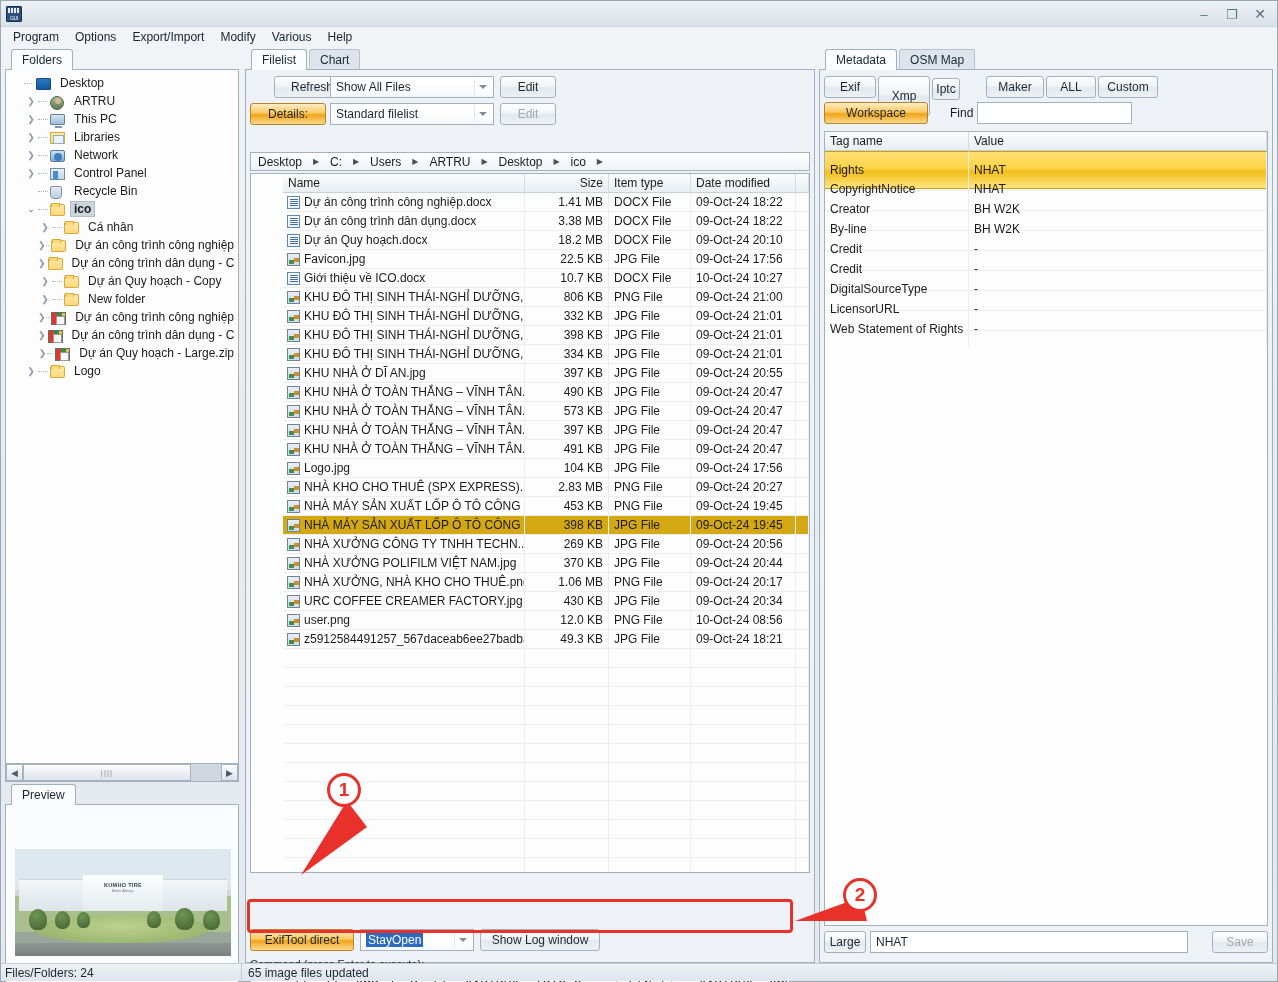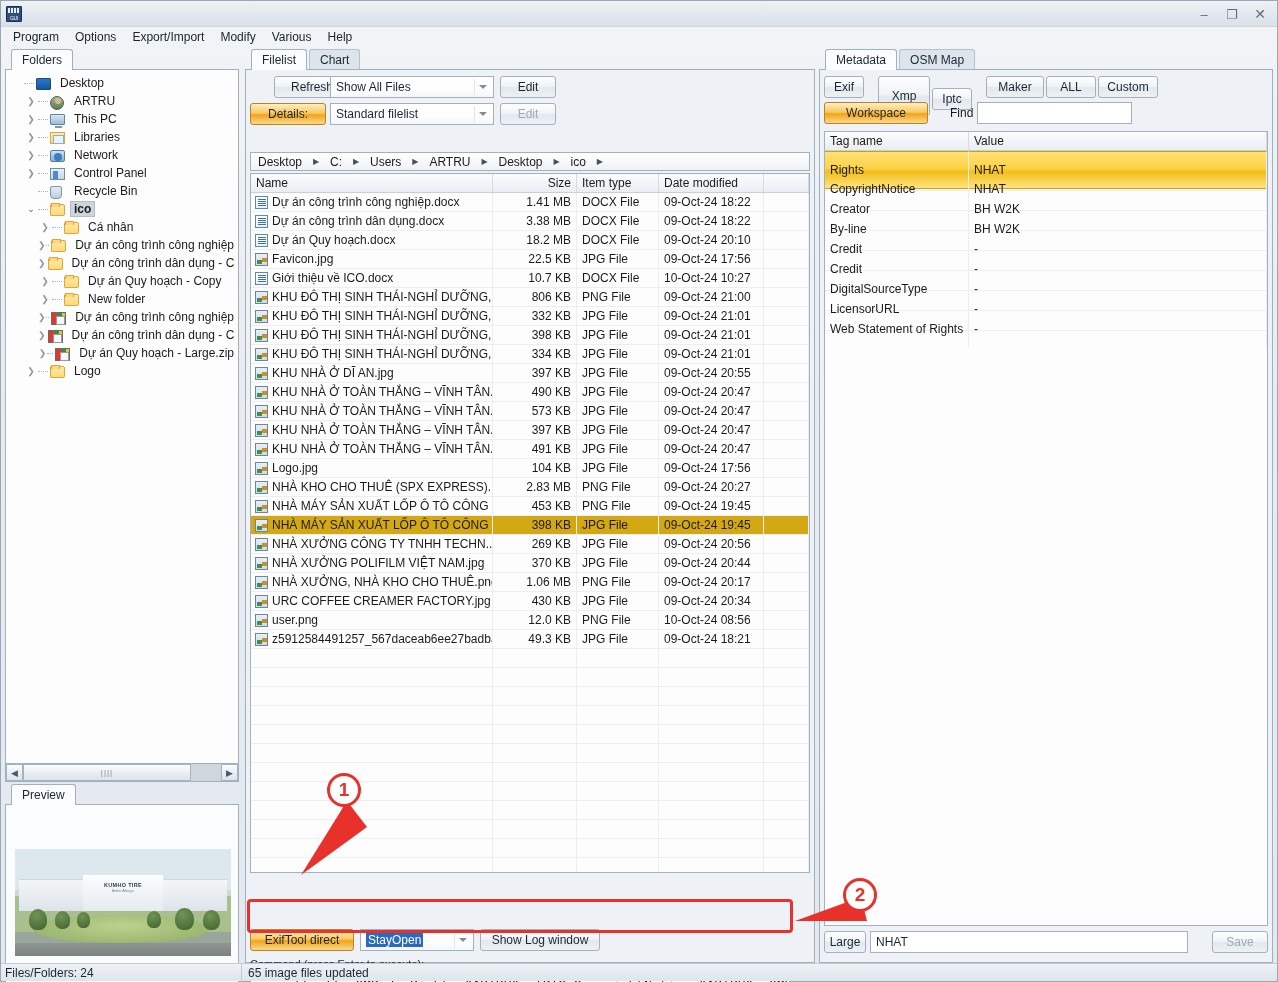--- a/index.html
+++ b/index.html
@@ -158,21 +158,21 @@
   .crumbbar {
     position:absolute; left:4px; top:82px; width:560px; height:19px;
     background:linear-gradient(180deg,#ffffff,#eef2f6); border:1px solid #a3b0bd;
     display:flex; align-items:center; font-size:12px;
   }
   .crumb{ padding:0 7px; height:17px; display:flex; align-items:center; cursor:default;}
   .crumbsep{ width:14px; display:flex;align-items:center;justify-content:center;color:#42525f;font-size:8px;}
   
   #filelist {
     position:absolute; left:4px; top:103px; width:560px; height:700px;
-    border:1px solid #a3b0bd; background:#fdfdfd; overflow:hidden;
+    border:1px solid #a3b0bd; background:#fdfdfd; overflow:hidden;padding-left:32px;
   }
   .flhead { display:flex; height:19px; background:linear-gradient(180deg,#fbfcfd,#e9eef3);
             border-bottom:1px solid #c8d1d9; font-size:12px;}
   .flhead div { border-right:1px solid #d4dbe2; padding:2px 5px; display:flex; align-items:center; cursor:default;}
   .c-name{ width:242px; }
   .c-size{ width:84px; justify-content:flex-end; }
   .c-type{ width:82px; }
   .c-date{ width:105px; }
   .c-x{ flex:1; }
   .flrow { display:flex; height:19px; font-size:12px; border-bottom:1px solid #eceff2; }
@@ -827,23 +827,23 @@
       </div>
     </div>
 
     <div id="rightpanel">
       <div class="tabstrip" id="rightTabs">
         <div class="tab active">Metadata</div>
         <div class="tab">OSM Map</div>
       </div>
 
       <div id="rightbody">
-        <div class="btn" style="position:absolute;left:4px;top:6px;width:40px;height:22px;">Exif</div>
+        <div class="btn" style="position:absolute;left:4px;top:6px;width:52px;height:22px;">Exif</div>
         <div class="btn" style="position:absolute;left:58px;top:6px;width:52px;height:40px;">Xmp</div>
-        <div class="btn" style="position:absolute;left:112px;top:18px;width:40px;height:22px;">Iptc</div>
+        <div class="btn" style="position:absolute;left:112px;top:8px;width:28px;height:22px;">Iptc</div>
         <div class="btn" style="position:absolute;left:166px;top:6px;width:58px;height:22px;">Maker</div>
         <div class="btn" style="position:absolute;left:226px;top:6px;width:50px;height:22px;">ALL</div>
         <div class="btn" style="position:absolute;left:278px;top:6px;width:60px;height:22px;">Custom</div>
 
         <div class="btn gold" style="position:absolute;left:4px;top:32px;width:104px;height:22px;">Workspace</div>
         <div style="position:absolute;left:130px;top:36px;font-size:12px;">Find</div>
         <div class="combo" style="position:absolute;left:157px;top:32px;width:155px;height:22px;background:#fff;"></div>
 
         <div id="mdtable">
           <div class="mdhead">

